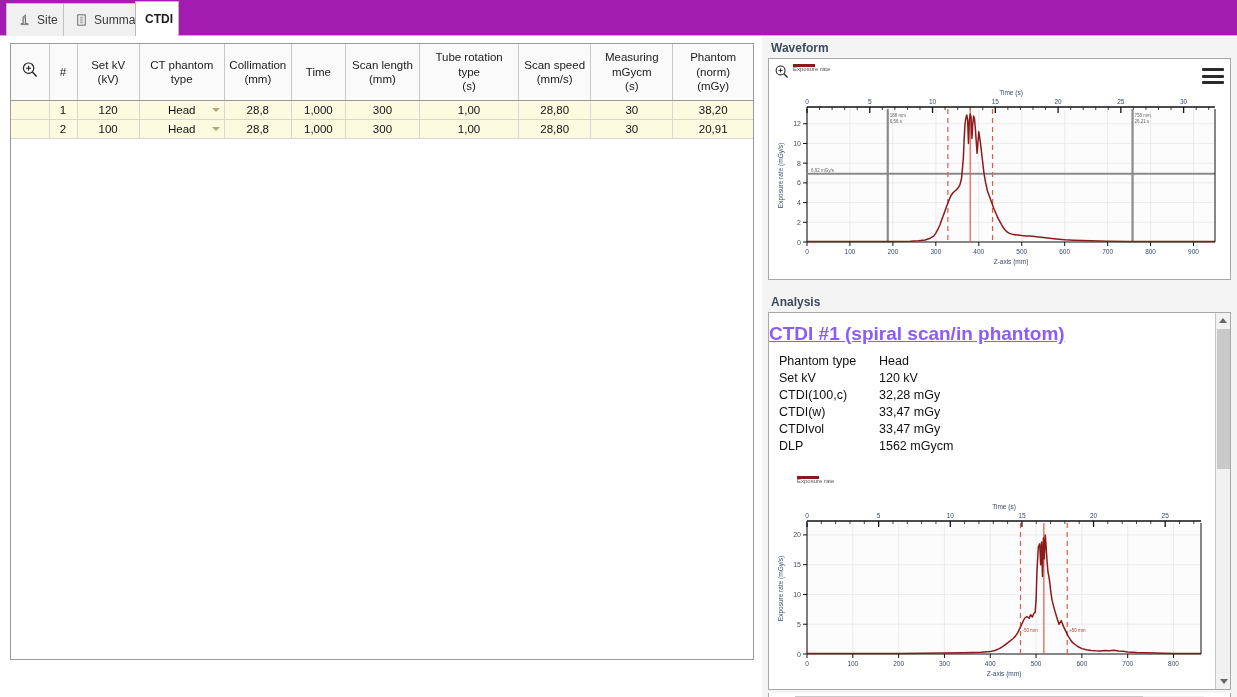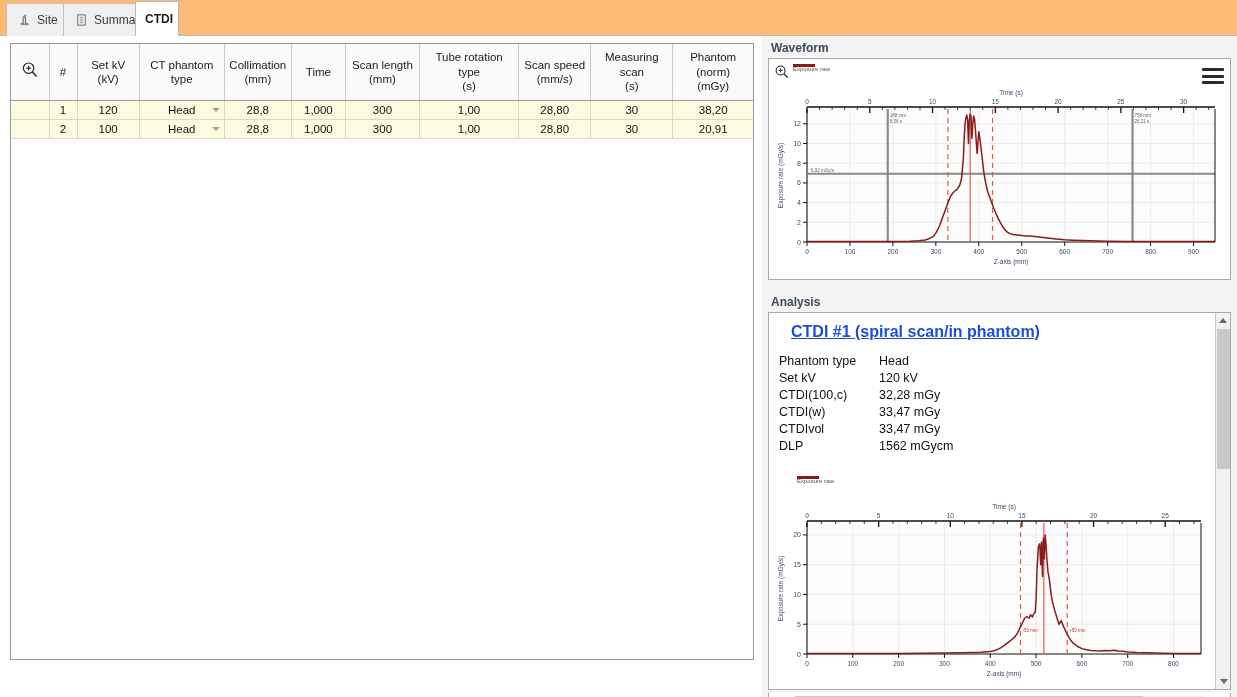--- a/index.html
+++ b/index.html
@@ -5,21 +5,21 @@
   html,body{margin:0;padding:0;}
   body{
     width:1237px;height:697px;overflow:hidden;
     font-family:"Liberation Sans", sans-serif;
     font-size:11px;color:#222;background:#ffffff;
     -webkit-font-smoothing:antialiased;
   }
   
   #tabbar{
     position:absolute;left:0;top:0;width:1237px;height:36px;
-    background:#fdba74;border-bottom:1px solid #b9b9b9;box-sizing:border-box;
+    background:#a21caf;border-bottom:1px solid #b9b9b9;box-sizing:border-box;
   }
   .tab{
     position:absolute;top:3px;height:33px;box-sizing:border-box;
     background:#f0f0f0;border:1px solid #c0c0c0;border-bottom:none;
     display:flex;align-items:center;gap:6px;padding:0 11px;
     font-size:12px;color:#3a3a3a;cursor:default;
   }
   .tab.active{
     background:#ffffff;border-color:#b9b9b9;font-weight:bold;color:#1d1d1d;
     height:35px;top:1px;padding-left:15px;
@@ -69,21 +69,21 @@
   }
   .legendrow{position:absolute;left:7px;top:5px;display:flex;align-items:flex-start;gap:5px;}
   .legline{display:block;width:22px;height:3px;background:#8b1a1a;margin-top:1px;}
   .legtxt{font-size:6px;color:#555;display:block;margin-top:-1px;}
   .hamb{position:absolute;right:6px;top:9px;width:22px;height:16px;
         display:flex;flex-direction:column;justify-content:space-between;}
   .hamb span{display:block;height:3px;background:#2b2b2b;border-radius:1px;}
   .mag2{position:absolute;left:5px;top:5px;width:16px;height:16px;}
   
   #antitle{
-    position:absolute;left:22px;top:10px;font-size:16px;font-weight:bold;color:#1d4ed8;
+    position:absolute;left:0;top:10px;font-size:19px;font-weight:bold;color:#8b5cf6;
     text-decoration:underline;
   }
   #anlist{position:absolute;left:10px;top:40px;font-size:12.5px;color:#111;}
   #anlist .row{display:flex;height:17px;line-height:17px;}
   #anlist .k{width:100px;}
   #anlist .v{}
   
   #avscroll{
     position:absolute;right:0;top:0;width:15px;height:100%;
     background:#f1f1f1;border-left:1px solid #c6c6c6;box-sizing:border-box;
@@ -189,21 +189,21 @@
           <th>
             <div>Tube rotation</div>
             <div>type</div>
             <div>(s)</div>
           </th>
           <th>
             <div>Scan speed</div>
             <div>(mm/s)</div>
           </th>
           <th>
-            <div>Measuring scan</div>
+            <div>Measuring mGycm</div>
             <div>(s)</div>
           </th>
           <th style="border-right:none">
             <div>Phantom</div>
             <div>(norm)</div>
             <div>(mGy)</div>
           </th>
         </tr>
       </thead>
       <tbody>

